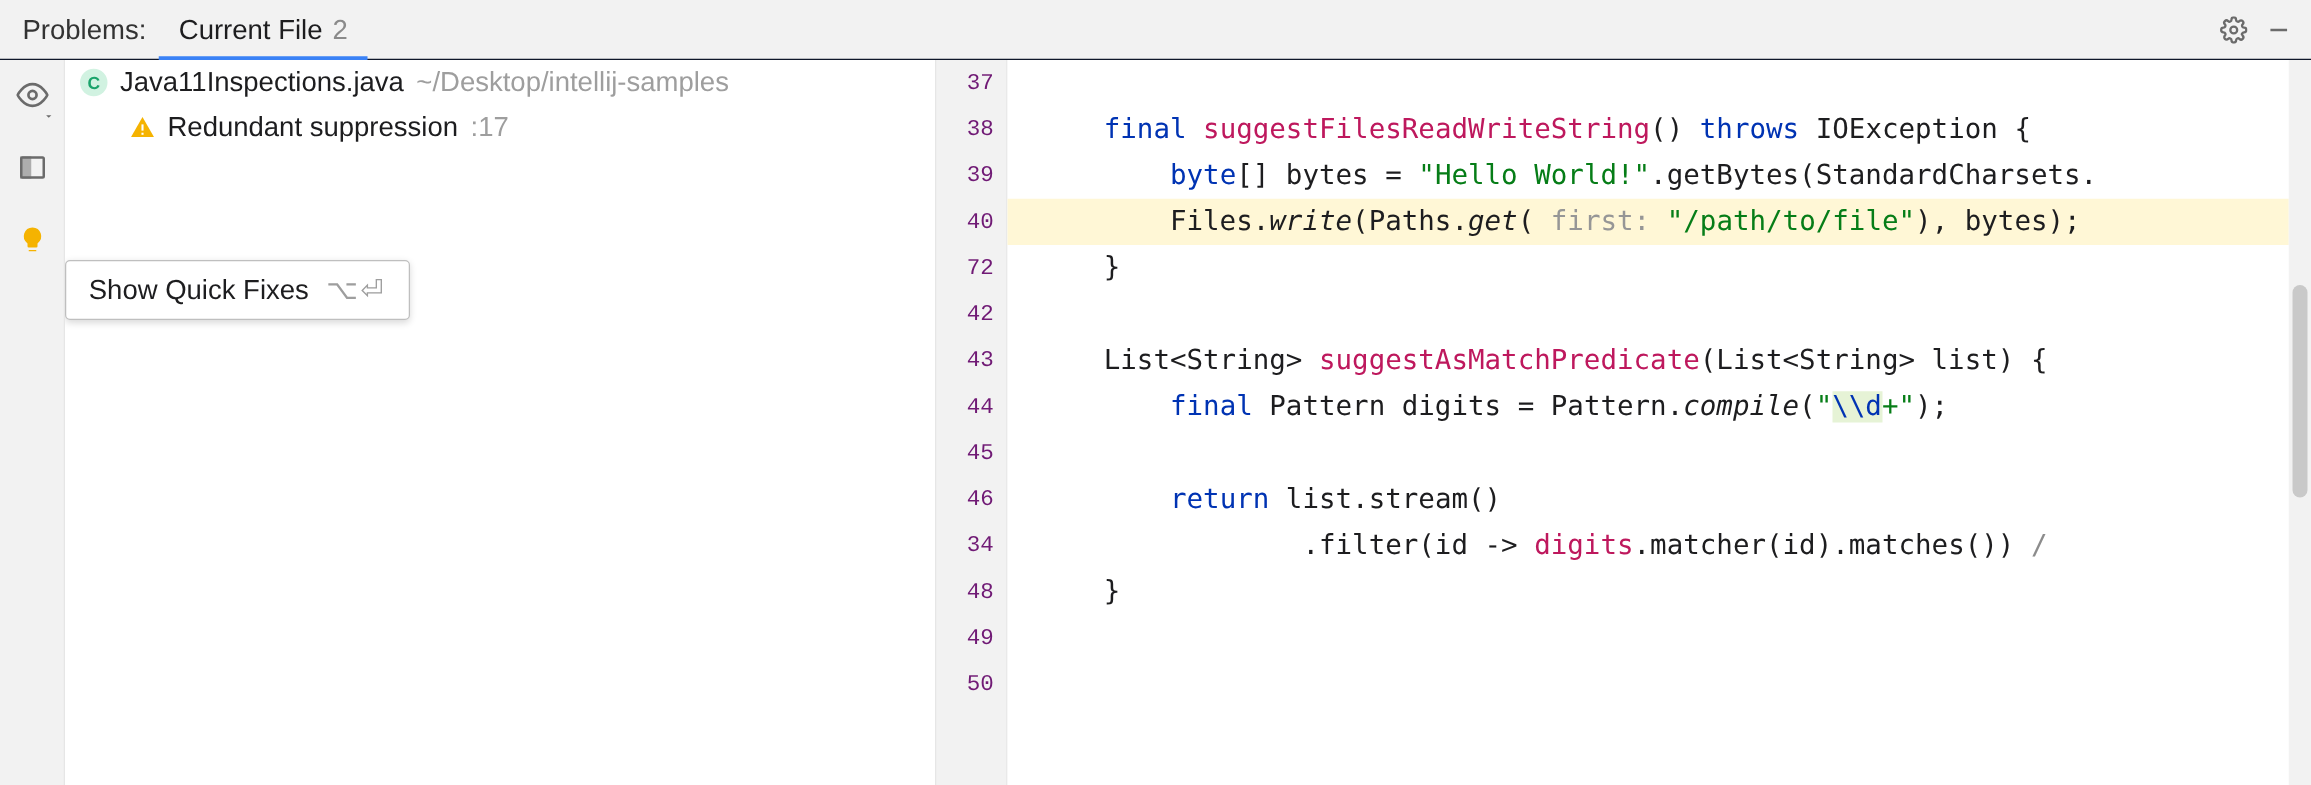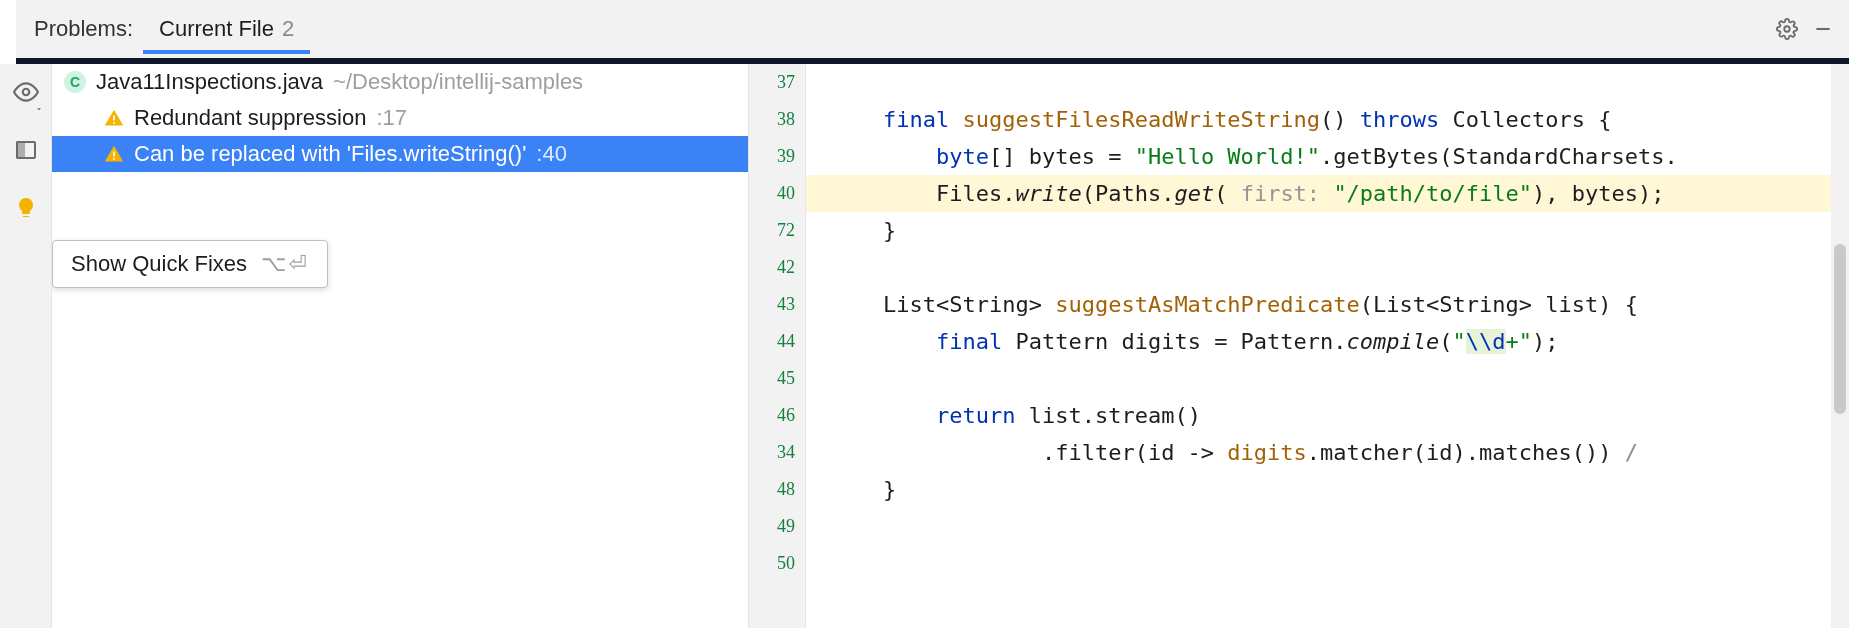--- a/index.html
+++ b/index.html
@@ -1,19 +1,19 @@
 <!DOCTYPE html>
 <html><head>
 <meta charset="utf-8">
 <style>
   * { box-sizing: border-box; margin: 0; padding: 0; }
   html, body { width: 1849px; height: 628px; font-family: -apple-system, "Segoe UI", Arial, sans-serif; font-size: 22px; color: #1d1d1f; overflow: hidden; background: #fff; }
 
   
-  .topbar { height: 64px; background: #f2f2f2; border-bottom: 6px solid #0f172a; display: flex; align-items: center; padding: 0 8px; margin-left: 16px; }
+  .topbar { height: 48px; background: #f2f2f2; border-bottom: 1px solid #0f172a; display: flex; align-items: center; padding: 0 8px; }
   .topbar .title { font-size: 22px; color: #333; padding: 0 10px; }
   .topbar .tab { padding: 16px 16px; height: 48px; display: flex; align-items: center; gap: 8px; font-size: 22px; position: relative; }
   .topbar .tab.active::after { content: ""; position: absolute; left: 0; right: 0; bottom: -1px; height: 4px; background: #3b82f6; }
   .topbar .tab .count { color: #8a8a8a; }
   .topbar .spacer { flex: 1; }
   .topbar .iconbtn { width: 36px; height: 36px; display: flex; align-items: center; justify-content: center; color: #6b6b6b; cursor: pointer; }
 
   .main { display: flex; height: calc(628px - 48px); }
 
   
@@ -25,33 +25,33 @@
   .tree { width: 696px; background: #fff; position: relative; overflow: hidden; }
   .tree-row { display: flex; align-items: center; height: 36px; padding-left: 12px; gap: 10px; white-space: nowrap; }
   .tree-row.indent1 { padding-left: 52px; }
   .tree-row.selected { background: #3b82f6; color: #fff; }
   .tree-row.selected .muted { color: #dbeafe; }
   .muted { color: #9e9e9e; }
   .filebadge { width: 22px; height: 22px; border-radius: 50%; background: #d1f2e1; color: #1aa36a; font-size: 14px; font-weight: 700; display: inline-flex; align-items: center; justify-content: center; }
   .warn { width: 20px; height: 20px; display: inline-flex; align-items: center; justify-content: center; }
 
   
-  .popover { position: absolute; left: 0px; top: 176px; background: #fff; border: 1px solid #bfbfbf; border-radius: 4px; box-shadow: 0 2px 6px rgba(0,0,0,.15); padding: 10px 18px; display: flex; align-items: center; gap: 14px; font-size: 22px; }
+  .popover { position: absolute; left: 0px; top: 160px; background: #fff; border: 1px solid #bfbfbf; border-radius: 4px; box-shadow: 0 2px 6px rgba(0,0,0,.15); padding: 10px 18px; display: flex; align-items: center; gap: 14px; font-size: 22px; }
   .shortcut { color: #9e9e9e; font-family: inherit; letter-spacing: 2px; }
 
   
-  .gutter { width: 58px; background: #f2f2f2; border-left: 1px solid #e6e6e6; border-right: 1px solid #e6e6e6; font-family: Liberation Serif, serif; font-size: 18px; color: #15803d; }
+  .gutter { width: 58px; background: #f2f2f2; border-left: 1px solid #e6e6e6; border-right: 1px solid #e6e6e6; font-family: Liberation Mono, monospace; font-size: 18px; color: #701a75; }
   .gutter .ln { height: 37px; display: flex; align-items: center; justify-content: flex-end; padding-right: 10px; }
 
   
   .editor { flex: 1; background: #fff; font-family: "SF Mono", Menlo, Consolas, monospace; font-size: 22px; line-height: 37px; position: relative; }
   .editor .line { height: 37px; white-space: pre; padding-left: 24px; }
   .editor .hl { background: #fff7d6; }
   .kw { color: #0033b3; }
-  .mname { color: #a16207; }
+  .mname { color: #be185d; }
   .ital { font-style: italic; }
   .str { color: #067d17; }
   .esc { color: #0033b3; background: #e6f3d6; }
   .hint { color: #969696; font-style: normal; }
   .comment { color: #8c8c8c; }
 
   
   .scrollstrip { width: 18px; background: #f2f2f2; position: relative; }
   .scrollstrip .thumb { position: absolute; left: 3px; right: 3px; top: 180px; height: 170px; background: #c9c9c9; border-radius: 6px; }
 </style>
@@ -114,31 +114,20 @@
           <span class="warn">
             <svg width="20" height="20" viewBox="0 0 24 24">
               <path fill="#f5b301" d="M1 21h22L12 2 1 21z"></path>
               <rect x="11" y="9" width="2" height="6" fill="#fff"></rect>
               <rect x="11" y="17" width="2" height="2" fill="#fff"></rect>
             </svg>
           </span>
           <span>Redundant suppression </span>
           <span class="muted">:17</span>
         </div>
-        <div class="tree-row indent1 selected">
-          <span class="warn">
-            <svg width="20" height="20" viewBox="0 0 24 24">
-              <path fill="#f5b301" d="M1 21h22L12 2 1 21z"></path>
-              <rect x="11" y="9" width="2" height="6" fill="#fff"></rect>
-              <rect x="11" y="17" width="2" height="2" fill="#fff"></rect>
-            </svg>
-          </span>
-          <span>Can be replaced with 'Files.writeString()' </span>
-          <span class="muted">:40</span>
-        </div>
       </div>
 
     <div class="popover">
       <span>Show Quick Fixes</span>
       <span class="shortcut">⌥⏎</span>
     </div>
   </div>
 
   <div class="gutter" id="gutter">
       <div class="ln">37</div>
@@ -152,21 +141,21 @@
       <div class="ln">45</div>
       <div class="ln">46</div>
       <div class="ln">34</div>
       <div class="ln">48</div>
       <div class="ln">49</div>
       <div class="ln">50</div>
     </div>
 
   <div class="editor" id="editor">
       <div class="line"></div>
-      <div class="line"><span>    </span><span class="kw">final</span><span> </span><span class="mname">suggestFilesReadWriteString</span><span>() </span><span class="kw">throws</span><span> Collectors {</span></div>
+      <div class="line"><span>    </span><span class="kw">final</span><span> </span><span class="mname">suggestFilesReadWriteString</span><span>() </span><span class="kw">throws</span><span> IOException {</span></div>
       <div class="line"><span>        </span><span class="kw">byte</span><span>[] bytes = </span><span class="str">"Hello World!"</span><span>.getBytes(StandardCharsets.</span></div>
       <div class="line hl"><span>        Files.</span><span class="ital">write</span><span>(Paths.</span><span class="ital">get</span><span>( </span><span class="hint">first:</span><span> </span><span class="str">"/path/to/file"</span><span>), bytes);</span></div>
       <div class="line"><span>    }</span></div>
       <div class="line"></div>
       <div class="line"><span>    List&lt;String&gt; </span><span class="mname">suggestAsMatchPredicate</span><span>(List&lt;String&gt; list) {</span></div>
       <div class="line"><span>        </span><span class="kw">final</span><span> Pattern digits = Pattern.</span><span class="ital">compile</span><span>(</span><span class="str">"</span><span class="esc">\\d</span><span class="str">+"</span><span>);</span></div>
       <div class="line"></div>
       <div class="line"><span>        </span><span class="kw">return</span><span> list.stream()</span></div>
       <div class="line"><span>                .filter(id -&gt; </span><span class="mname">digits</span><span>.matcher(id).matches()) </span><span class="comment">/</span></div>
       <div class="line"><span>    }</span></div>

